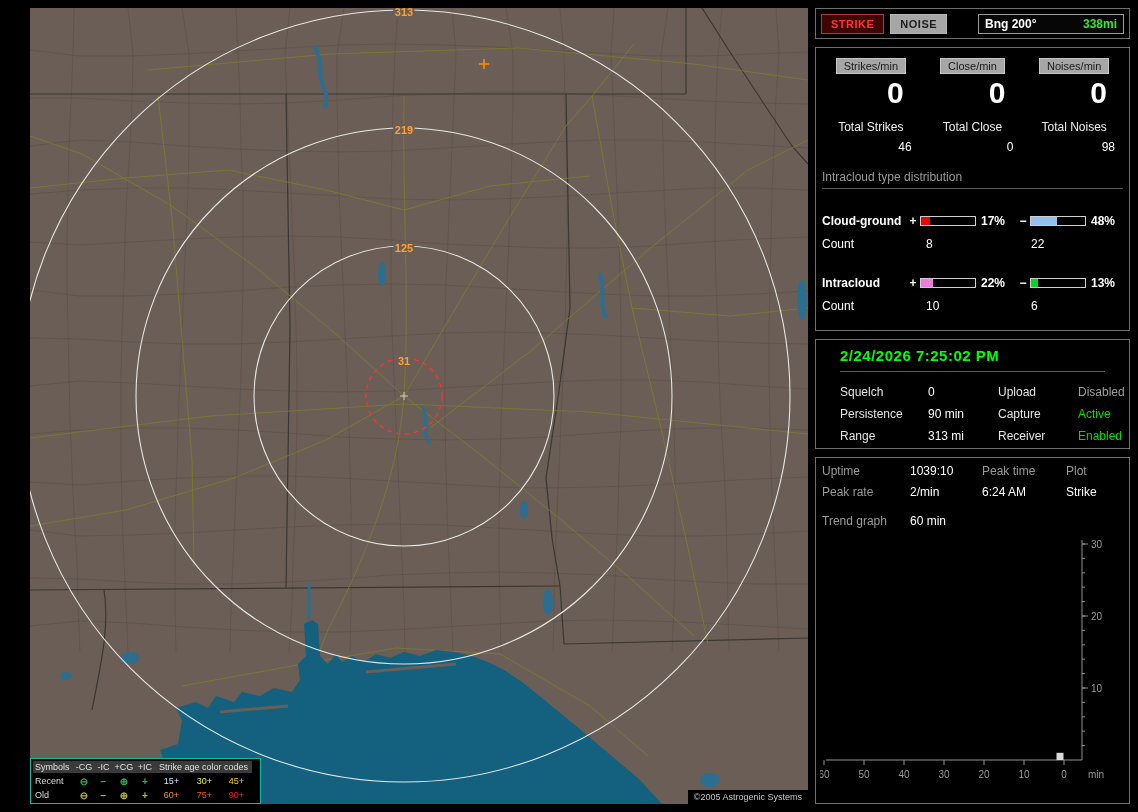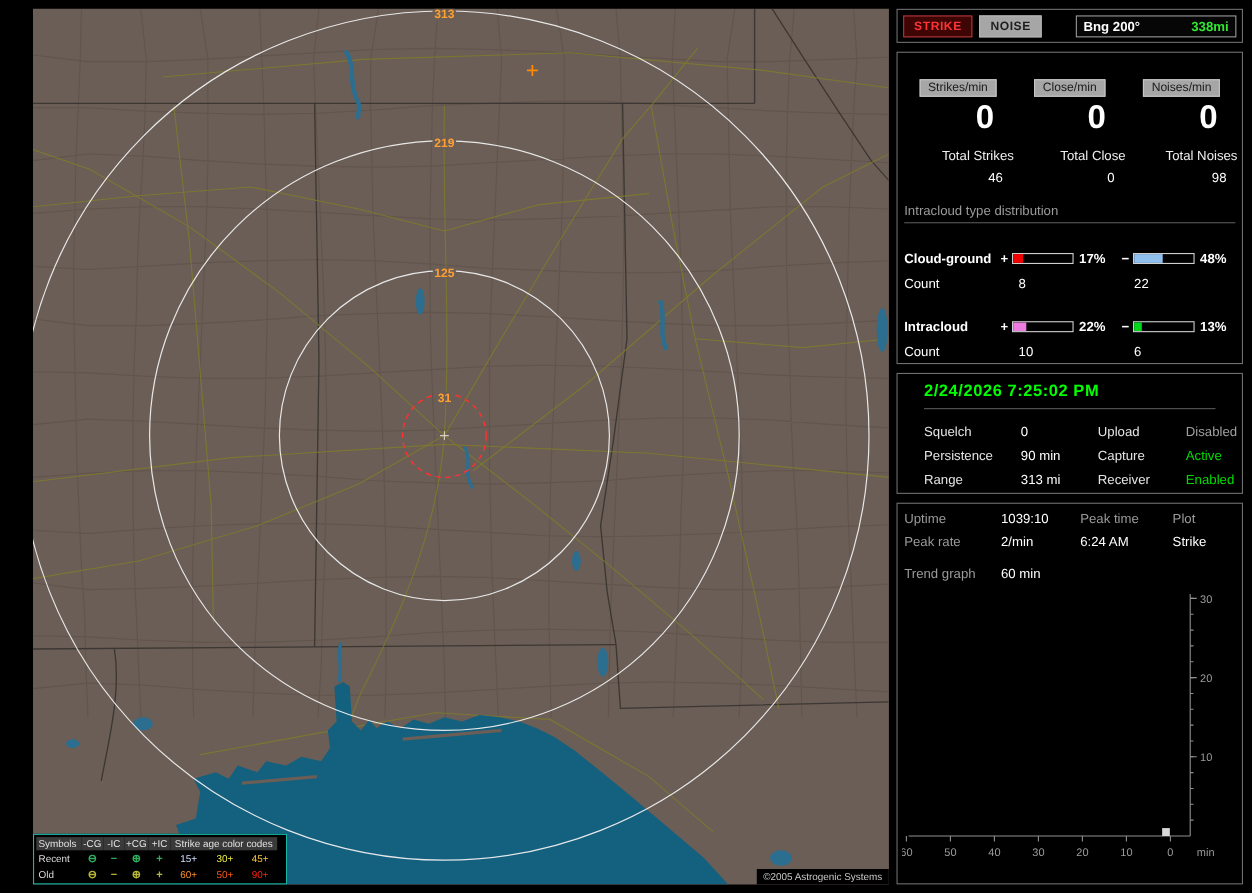--- a/index.html
+++ b/index.html
@@ -25,27 +25,27 @@
   
   #sidebar{position:absolute;left:815px;top:8px;width:315px;height:796px;display:flex;flex-direction:column;font-size:12px}
   .panel{border:1px solid #6f6f6f;background:#000}
 
   #panel-top{height:31px;display:flex;align-items:center;padding:0 5px;gap:6px;flex:none}
   .tbtn{font:bold 11px "Liberation Sans",sans-serif;padding:3px 9px;border:1px solid #b6b6b6;cursor:pointer;letter-spacing:.5px}
   #strike-btn{background:#3f0505;color:#ff3434;border-color:#b03838}
   #noise-btn{background:#a6a6a6;color:#1d1d1d}
   #bng-box{margin-left:auto;width:146px;display:flex;justify-content:space-between;align-items:center;border:1px solid #9a9a9a;background:#060606;padding:2px 6px;font-weight:bold;font-size:12px}
 
-  #panel-rates{margin-top:8px;height:284px;padding:24px 4px 4px;flex:none}
+  #panel-rates{margin-top:8px;height:284px;padding:10px 4px 4px;flex:none}
   .rates-grid{display:grid;grid-template-columns:1fr 1fr 1fr}
   .rate-col{display:flex;flex-direction:column}
   .badge-wrap{text-align:center}
   .badge{display:inline-block;background:#a6a6a6;color:#1a1a1a;font-size:11px;padding:1px 7px;border:1px solid #c6c6c6;cursor:pointer}
   .zero{text-align:right;padding-right:18px;font-size:30px;font-weight:bold;line-height:34px;margin-top:2px}
-  .tlabel{text-align:right;font-size:12px;margin-top:10px;color:#efefef}
+  .tlabel{text-align:center;font-size:12px;margin-top:10px;color:#efefef}
   .tvalue{text-align:right;padding-right:10px;font-size:12px;margin-top:6px}
 
   .dist-title{color:#9a9a9a;margin:16px 2px 0;padding-bottom:4px;border-bottom:1px solid #585858;font-size:12px}
   .dist-row{display:grid;grid-template-columns:84px 14px 56px 40px 14px 56px 33px;align-items:center;margin-top:25px;padding:0 2px}
   .dist-label{font-weight:bold}
   .sign{text-align:center;font-weight:bold}
   .bar{height:10px;border:1px solid #cfcfcf;background:#000;overflow:hidden}
   .bar i{display:block;height:100%}
   .pct{font-weight:bold;padding-left:5px}
   .count-row{display:grid;grid-template-columns:84px 105px auto;margin-top:9px;padding:0 2px}
@@ -157,21 +157,21 @@
         <span class="lg-c" style="color: rgb(240, 240, 64); fill: rgb(240, 240, 64);">30+</span>
         <span class="lg-c" style="color: rgb(255, 200, 56); fill: rgb(255, 200, 56);">45+</span>
       </div>
       <div class="lg-row">
         <span class="lg-c0">Old</span>
         <span class="lg-c lg-sym" style="color: rgb(184, 184, 56); fill: rgb(184, 184, 56);">⊖</span>
         <span class="lg-c lg-sym" style="color: rgb(184, 184, 56); fill: rgb(184, 184, 56);">−</span>
         <span class="lg-c lg-sym" style="color: rgb(184, 184, 56); fill: rgb(184, 184, 56);">⊕</span>
         <span class="lg-c lg-sym" style="color: rgb(184, 184, 56); fill: rgb(184, 184, 56);">+</span>
         <span class="lg-c" style="color: rgb(255, 144, 40); fill: rgb(255, 144, 40);">60+</span>
-        <span class="lg-c" style="color: rgb(255, 88, 24); fill: rgb(255, 88, 24);">50+</span>
+        <span class="lg-c" style="color: rgb(255, 88, 24); fill: rgb(255, 88, 24);">75+</span>
         <span class="lg-c" style="color: rgb(255, 32, 16); fill: rgb(255, 32, 16);">90+</span>
       </div>
     </div>
 
     <div id="copyright">©2005 Astrogenic Systems</div>
   </div>
 
   <div id="sidebar">
 
     <div class="panel" id="panel-top">

